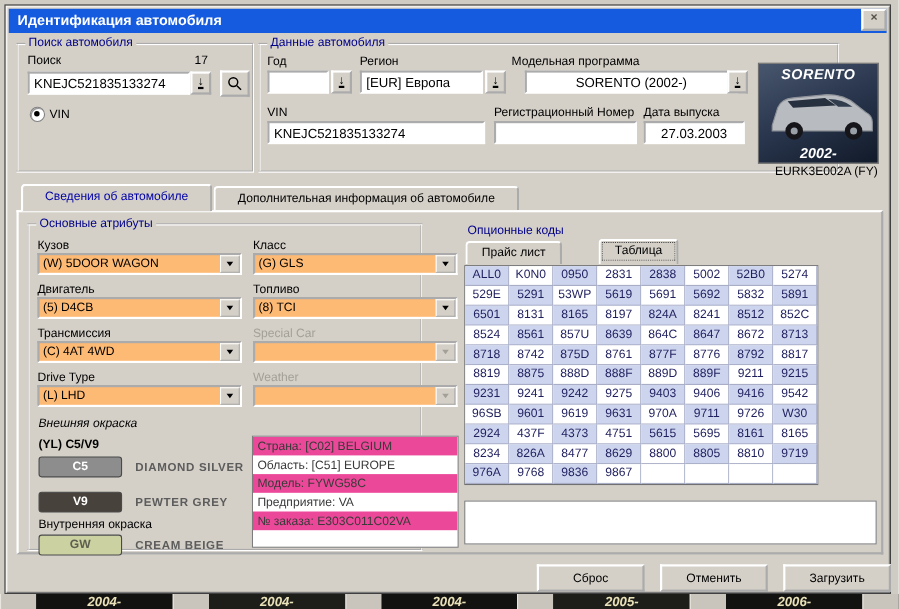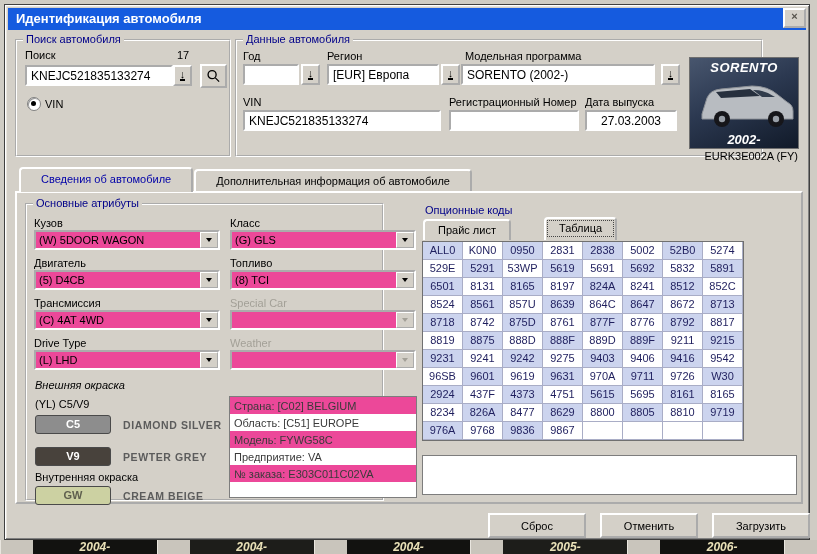--- a/index.html
+++ b/index.html
@@ -81,21 +81,21 @@
   }
   
   #attributes-group { left:20px; top:198px; width:359px; height:298px; }
   #attr-combos {
     position:absolute; left:7px; top:10px; width:382px;
     display:grid; grid-template-columns:186px 186px; column-gap:10px;
   }
   .field { height:40px; position:relative; }
   .field-label { font-size:11px; color:#000; height:13px; padding-top:2px; }
   .field.disabled .field-label { color:#a3a097; }
-  .combo { height:20px; display:flex; border:2px inset #ffffff; background:#ec4899; box-sizing:border-box;gap:24px; }
+  .combo { height:20px; display:flex; border:2px inset #ffffff; background:#fdba74; box-sizing:border-box;gap:24px; }
   .combo-value { flex:1; font-size:11px; line-height:16px; padding:0 3px; white-space:nowrap; overflow:hidden; color:#000; }
   .combo-btn { width:16px; background:#d4d0c8; border:1px outset #ffffff; display:flex; align-items:center; justify-content:center; }
   .tri { width:0; height:0; border-left:3.5px solid transparent; border-right:3.5px solid transparent; border-top:4px solid #000; }
   .field.disabled .tri { border-top-color:#a3a097; }
   .color-row { display:flex; align-items:center; margin-bottom:13px; }
   .swatch {
     width:74px; height:17px; border:1px solid #4a4a4a; border-radius:3px;
     text-align:center; line-height:17px; font-size:11px; font-weight:bold; margin-right:12px;
   }
   .color-name { font-size:10.5px; font-weight:bold; color:#5c5c5c; letter-spacing:.6px; }
@@ -182,21 +182,21 @@
           <span class="ddg">↓</span>
         </div>
 
       <div class="lbl" style="left:90px;top:9px;">Регион</div>
       <input class="tb" style="left: 90px; top: 23px; width: 112px;" value="[EUR] Европа">
       <div class="ddbtn" style="left:204px;top:23px;">
           <span class="ddg">↓</span>
         </div>
 
       <div class="lbl" style="left:228px;top:9px;">Модельная программа</div>
-      <input class="tb" style="left: 224px; top: 23px; width: 194px;" value="SORENTO (2002-)">
+      <input class="tb" style="left: 240px; top: 23px; width: 194px; text-align: center;" value="SORENTO (2002-)">
       <div class="ddbtn" style="left:424px;top:23px;">
           <span class="ddg">↓</span>
         </div>
 
       <div class="lbl" style="left:6px;top:55px;">VIN</div>
       <input class="tb" style="left: 6px; top: 69px; width: 198px;" value="KNEJC521835133274">
 
       <div class="lbl" style="left:212px;top:55px;">Регистрационный Номер</div>
       <input class="tb" style="left: 212px; top: 69px; width: 130px;" value="">
 
@@ -296,21 +296,21 @@
             <div class="combo">
               <div class="combo-value"></div>
               <div class="combo-btn">
                 <span class="tri"></span>
               </div>
             </div>
           </div>
         </div>
 
       <div class="lbl" style="left:8px;top:174px;font-style:italic;">Внешняя окраска</div>
-      <div class="lbl" style="left:8px;top:193px;">(YL) C5/V9</div>
+      <div class="lbl" style="left:8px;top:193px;font-weight:bold;">(YL) C5/V9</div>
       <div style="position:absolute;left:8px;top:210px;" id="ext-colors">
           <div class="color-row">
             <div class="swatch" style="background: rgb(141, 141, 141); color: rgb(255, 255, 255);">C5</div>
             <span class="color-name">DIAMOND SILVER</span>
           </div>
           <div class="color-row">
             <div class="swatch" style="background: rgb(72, 66, 60); color: rgb(255, 255, 255);">V9</div>
             <span class="color-name">PEWTER GREY</span>
           </div>
         </div>

